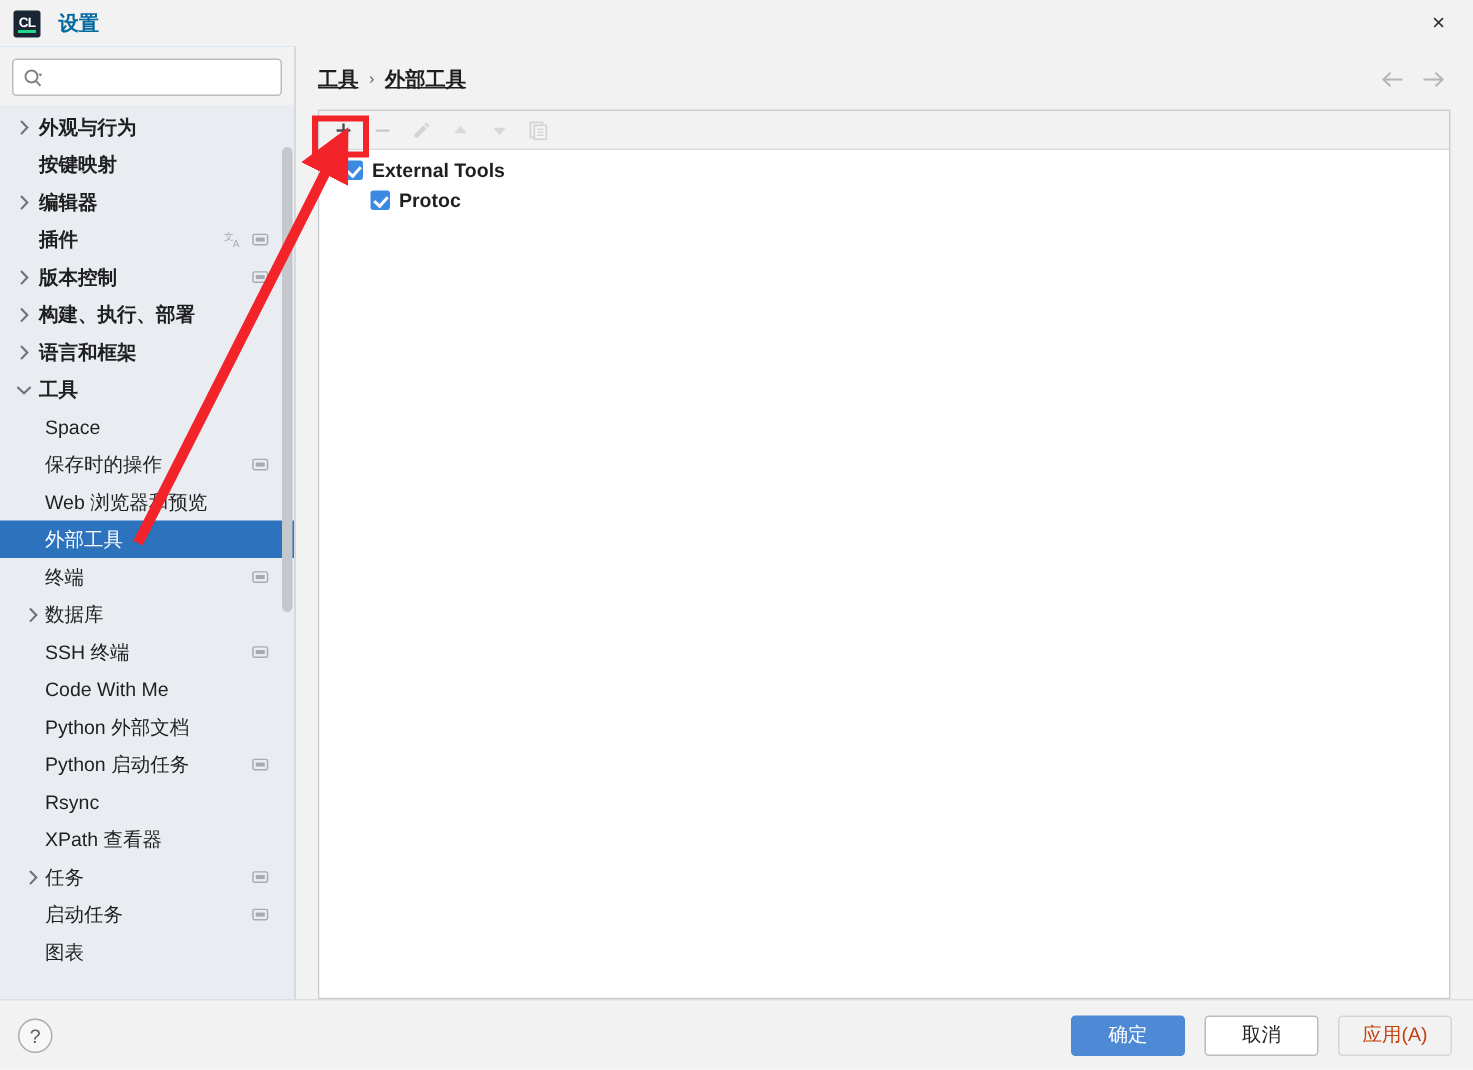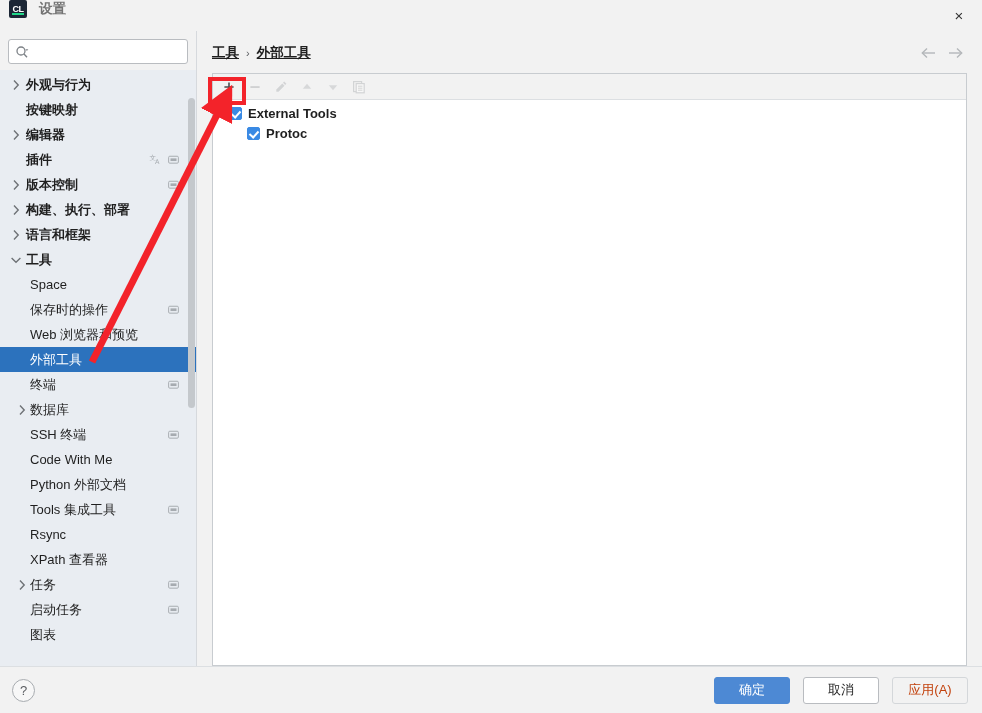--- a/index.html
+++ b/index.html
@@ -16,21 +16,21 @@
     position: relative;
     width: 982px; height: 713px;
     background: #f2f2f2;
     display: flex; flex-direction: column;
   }
 
   
   .titlebar {
     height: 31px;
     background: #f2f2f2;
-    display: flex; align-items: flex-start;
+    display: flex; align-items: center;
     flex: 0 0 31px;
     position: relative;
   }
   .app-icon {
     width: 18px; height: 18px;
     margin-left: 9px;
     background: #1b2635;
     border-radius: 2px;
     position: relative;
     display: flex; align-items: center; justify-content: center;
@@ -42,21 +42,21 @@
     content: "";
     position: absolute;
     left: 3px; right: 3px; bottom: 3px;
     height: 2px;
     background: #21d789;
   }
   .window-title {
     margin-left: 12px;
     font-size: 13.5px;
     font-weight: bold;
-    color: #737373;
+    color: #0369a1;
   }
   .close-btn {
     position: absolute;
     right: 0; top: 0;
     width: 46px; height: 31px;
     display: flex; align-items: center; justify-content: center;
     font-size: 15px;
     color: #333;
     cursor: pointer;
   }
@@ -486,21 +486,21 @@
               <span class="nav-label">Code With Me</span>
               <span class="row-badges"></span>
             </div>
             <div class="nav-row lvl1">
               <span class="twisty"></span>
               <span class="nav-label">Python 外部文档</span>
               <span class="row-badges"></span>
             </div>
             <div class="nav-row lvl1">
               <span class="twisty"></span>
-              <span class="nav-label">Tools 集成工具</span>
+              <span class="nav-label">Python 启动任务</span>
               <span class="row-badges">
                 <svg width="13" height="13" viewBox="0 0 16 16" class="badge-icon">
                   <rect x="2" y="4" width="12" height="8.5" rx="1.4" fill="none" stroke="#9ba0a5" stroke-width="1.2"></rect>
                   <rect x="4.3" y="6.6" width="7.4" height="3.3" fill="#9ba0a5"></rect>
                 </svg>
               </span>
             </div>
             <div class="nav-row lvl1">
               <span class="twisty"></span>
               <span class="nav-label">Rsync</span>

